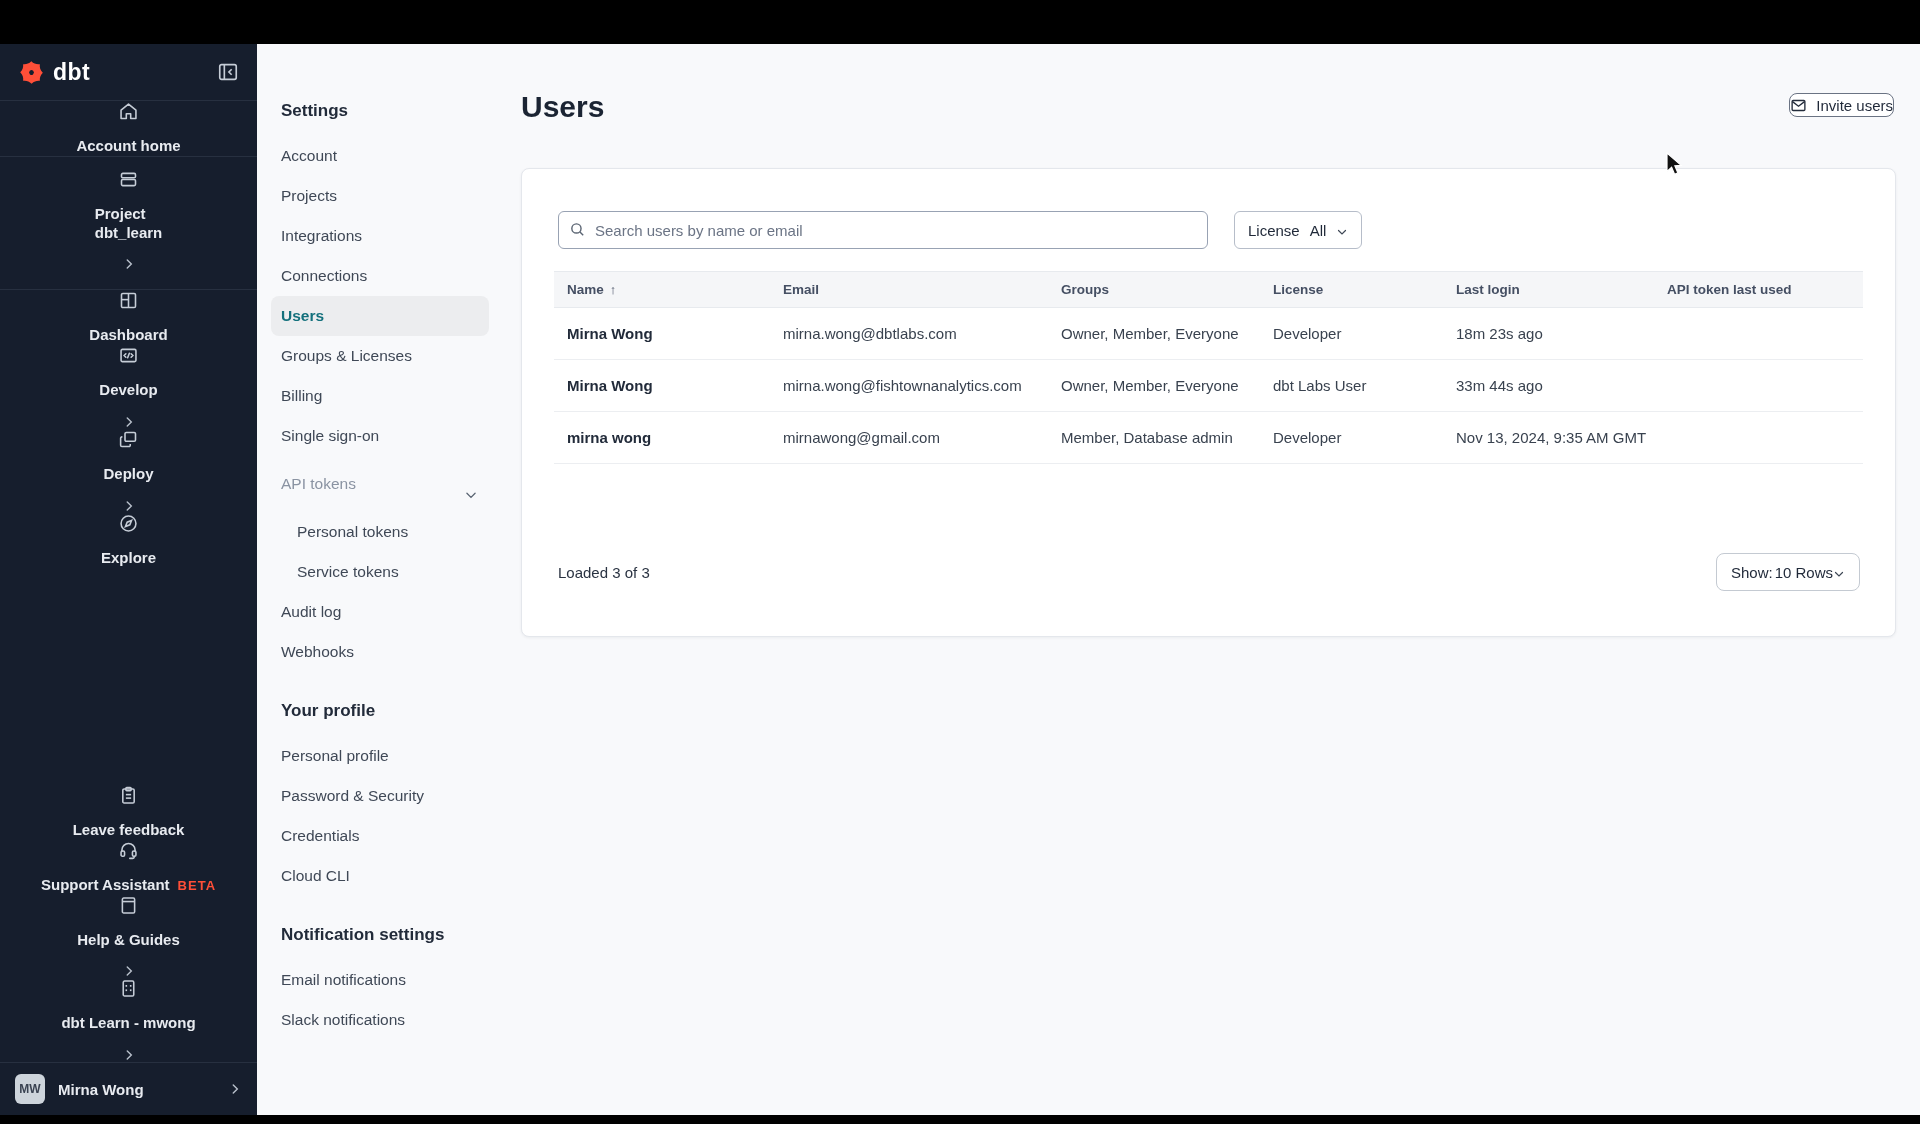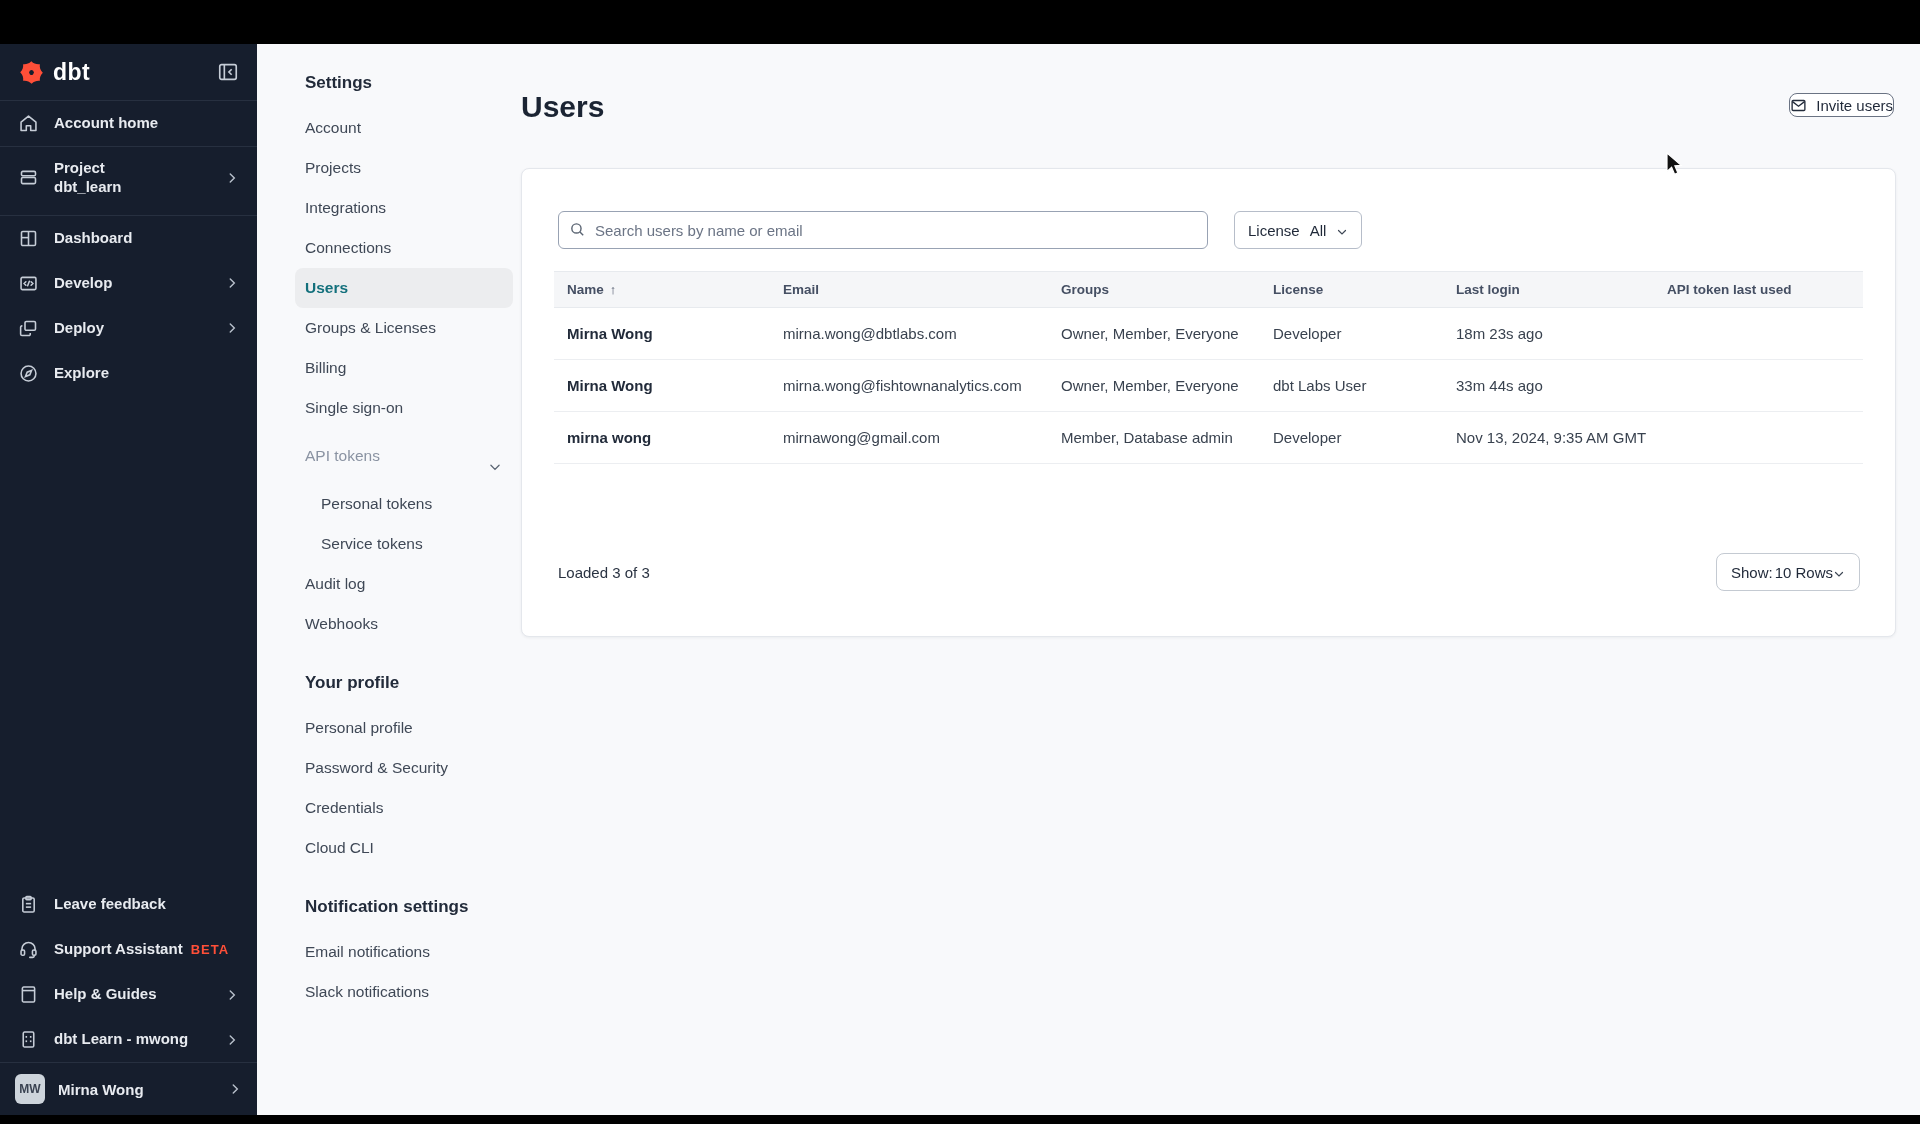--- a/index.html
+++ b/index.html
@@ -18,37 +18,37 @@
   .sidebar {
     position:absolute; left:0; top:44px; width:257px; height:1071px;
     background:#161E2D; color:#E8EBF0; display:flex; flex-direction:column; z-index:4;
   }
   .sb-logo-row { display:flex; align-items:center; height:56px; padding:0 18px; }
   .sb-logo-row .brand { font-size:23px; font-weight:bold; color:#FFFFFF; margin-left:8px; letter-spacing:0.5px; }
   .sb-collapse { margin-left:auto; width:22px; height:22px; color:#C6CDD7; cursor:pointer; }
   .sb-divider { height:1px; background:#273040; flex-shrink:0; }
   .sb-item {
     display:flex; align-items:center; min-height:45px; padding:0 18px; gap:15px;
-    font-size:15px; font-weight:bold; color:#E8EBF0; cursor:pointer; flex-shrink:0;
+    font-size:15px; font-weight:bold; color:#E8EBF0; cursor:pointer; flex-shrink:0;flex-direction:column;
   }
   .sb-item .icon { width:21px; height:21px; color:#C6CDD7; flex-shrink:0; }
   .sb-item .label { flex:1; line-height:1.25; }
   .sb-item .sublabel { display:block; font-weight:bold; }
   .sb-item.two-line { padding-top:12px; padding-bottom:18px; }
   .sb-chevron { width:14px; height:14px; color:#B9C1CC; flex-shrink:0; }
   .sb-spacer { flex:1; }
   .beta-badge { color:#FF4F38; font-size:13px; font-weight:bold; letter-spacing:1px; margin-left:8px;text-align:center; }
   .sb-user-row { display:flex; align-items:center; height:52px; padding:0 15px; gap:13px; font-size:15px; font-weight:bold; cursor:pointer; }
   .avatar {
     width:30px; height:30px; border-radius:6px; background:#CDD4DB; color:#3A4352;
     display:flex; align-items:center; justify-content:center; font-size:12px; font-weight:bold; flex-shrink:0;
   }
 
   
-  .settings-nav { position:absolute; left:273px; top:44px; width:263px; padding-top:24px; z-index:2; }
+  .settings-nav { position:absolute; left:249px; top:44px; width:263px; padding-top:52px; z-index:2; }
   .sn-heading { font-size:17px; font-weight:bold; color:#222B3A; margin:0 0 10px 32px; line-height:30px; }
   .sn-heading.gap-top { margin-top:24px; }
   .sn-item {
     font-size:15.5px; color:#3F4856; margin-left:32px; line-height:40px; height:40px; cursor:pointer;
     position:relative;
   }
   .sn-item.active-pill {
     margin-left:22px; padding-left:10px; width:218px; background:#ECEDEF; border-radius:8px;
     color:#13707C; font-weight:bold;
   }

